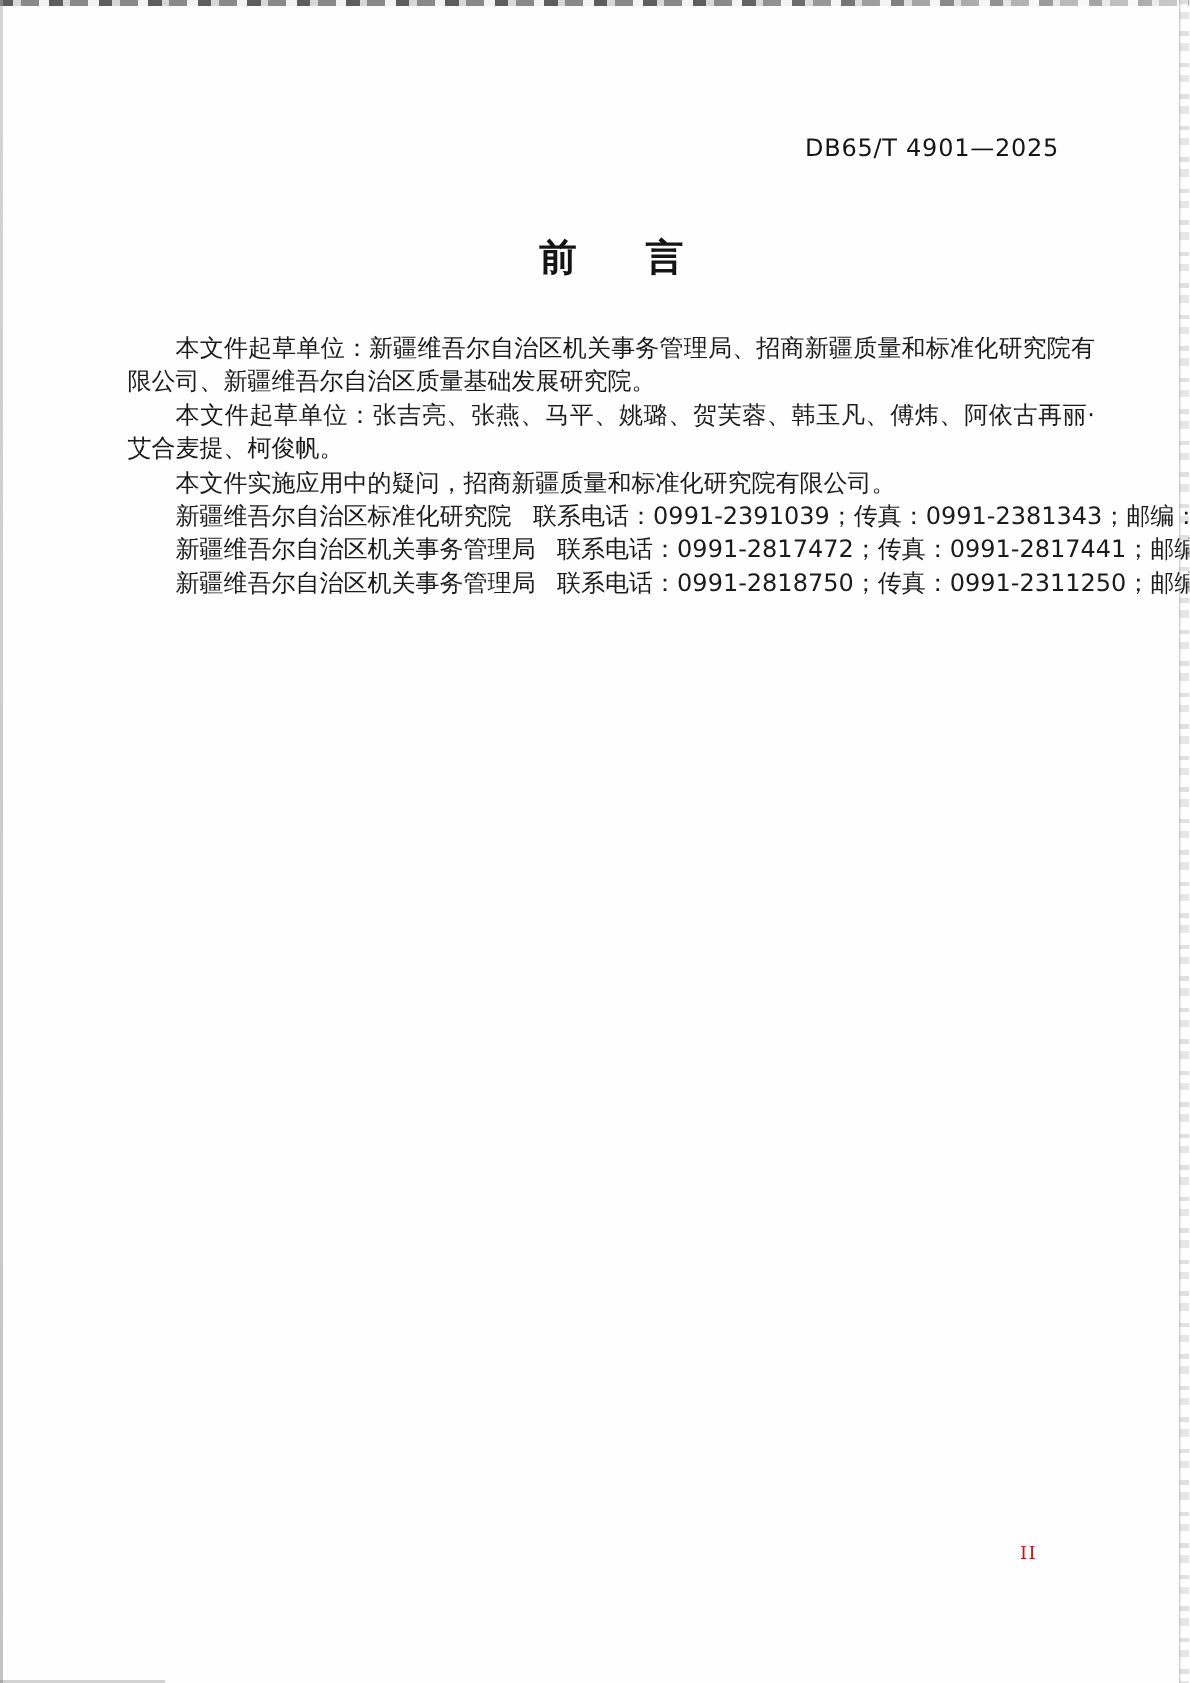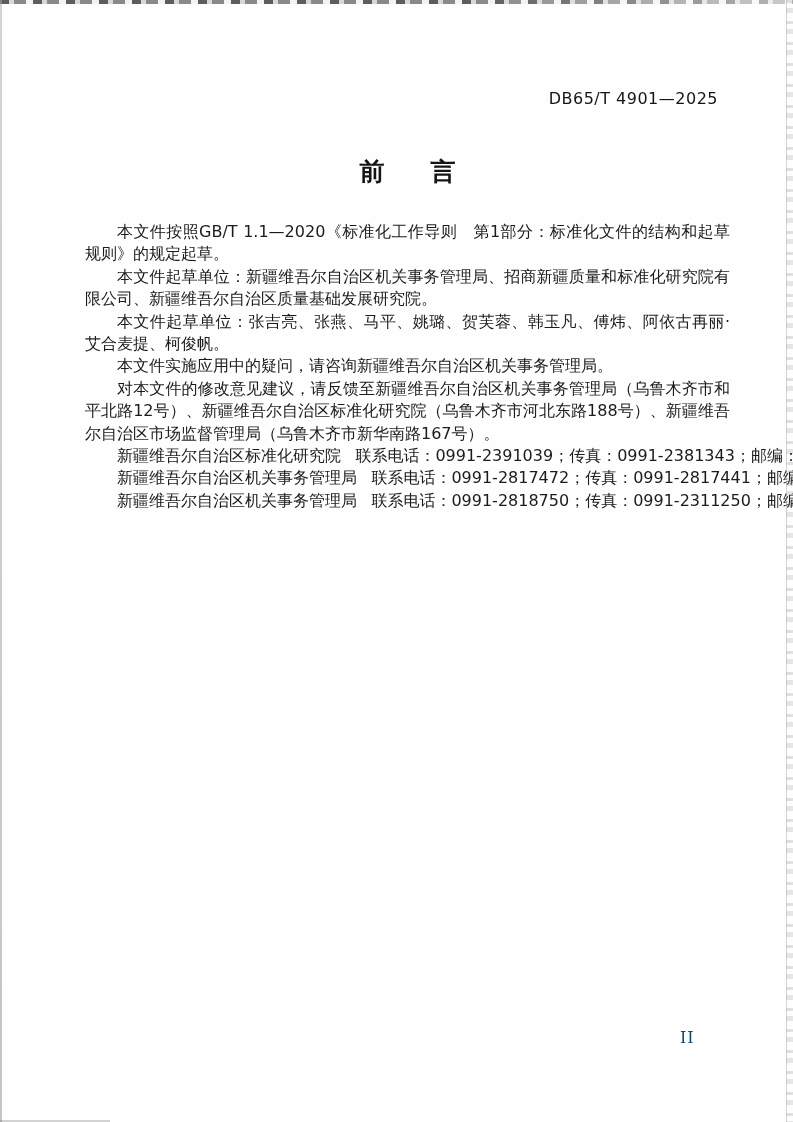--- a/index.html
+++ b/index.html
@@ -53,21 +53,21 @@
     position: absolute;
     bottom: 0; left: 0;
     width: 110px; height: 2px;
     background: rgba(110,110,110,0.3);
   }
 
   
   .doc-code {
     position: absolute;
     top: 90px;
-    right: 75px;
+    right: 87px;
     font-size: 16px;
     line-height: 18px;
     letter-spacing: 0.5px;
     font-weight: 500;
     color: #151515;
   }
 
   
   .foreword-title {
     position: absolute;
@@ -104,48 +104,46 @@
   .contact-line .contact-info {
     margin-left: 0.9em;
   }
 
   
   .page-number {
     position: absolute;
     top: 1028px;
     left: 680px;
     font-family: "DejaVu Serif", serif;
-    font-size: 16px;
+    font-size: 12px;
     letter-spacing: 1px;
-    color: #0c4a6e;
+    color: #b91c1c;
   }
 </style>
 </head>
 <body>
 
 <div class="page">
 
   <div class="scan-edge-top"></div>
   <div class="scan-edge-right"></div>
   <div class="scan-edge-left"></div>
   <div class="scan-edge-bottom-left"></div>
 
   <div class="doc-code">DB65/T 4901—2025</div>
 
   <div class="foreword-title">
     <span>前</span>
     <span>言</span>
   </div>
 
   <div class="body-text">
-    <p>本文件按照GB/T 1.1—2020《标准化工作导则　第1部分：标准化文件的结构和起草规则》的规定起草。</p>
     <p>本文件起草单位：新疆维吾尔自治区机关事务管理局、招商新疆质量和标准化研究院有限公司、新疆维吾尔自治区质量基础发展研究院。</p>
     <p>本文件起草单位：张吉亮、张燕、马平、姚璐、贺芙蓉、韩玉凡、傅炜、阿依古再丽·艾合麦提、柯俊帆。</p>
-    <p>本文件实施应用中的疑问，请咨询新疆维吾尔自治区机关事务管理局。</p>
-    <p>对本文件的修改意见建议，请反馈至新疆维吾尔自治区机关事务管理局（乌鲁木齐市和平北路12号）、新疆维吾尔自治区标准化研究院（乌鲁木齐市河北东路188号）、新疆维吾尔自治区市场监督管理局（乌鲁木齐市新华南路167号）。</p>
+    <p>本文件实施应用中的疑问，招商新疆质量和标准化研究院有限公司。</p>
 
     <div class="contact-line">
       <span>新疆维吾尔自治区标准化研究院</span><span class="contact-info">联系电话：0991-2391039；传真：0991-2381343；邮编：830004</span>
     </div>
     <div class="contact-line">
       <span>新疆维吾尔自治区机关事务管理局</span><span class="contact-info">联系电话：0991-2817472；传真：0991-2817441；邮编：830011</span>
     </div>
     <div class="contact-line">
       <span>新疆维吾尔自治区机关事务管理局</span><span class="contact-info">联系电话：0991-2818750；传真：0991-2311250；邮编：830004</span>
     </div>

